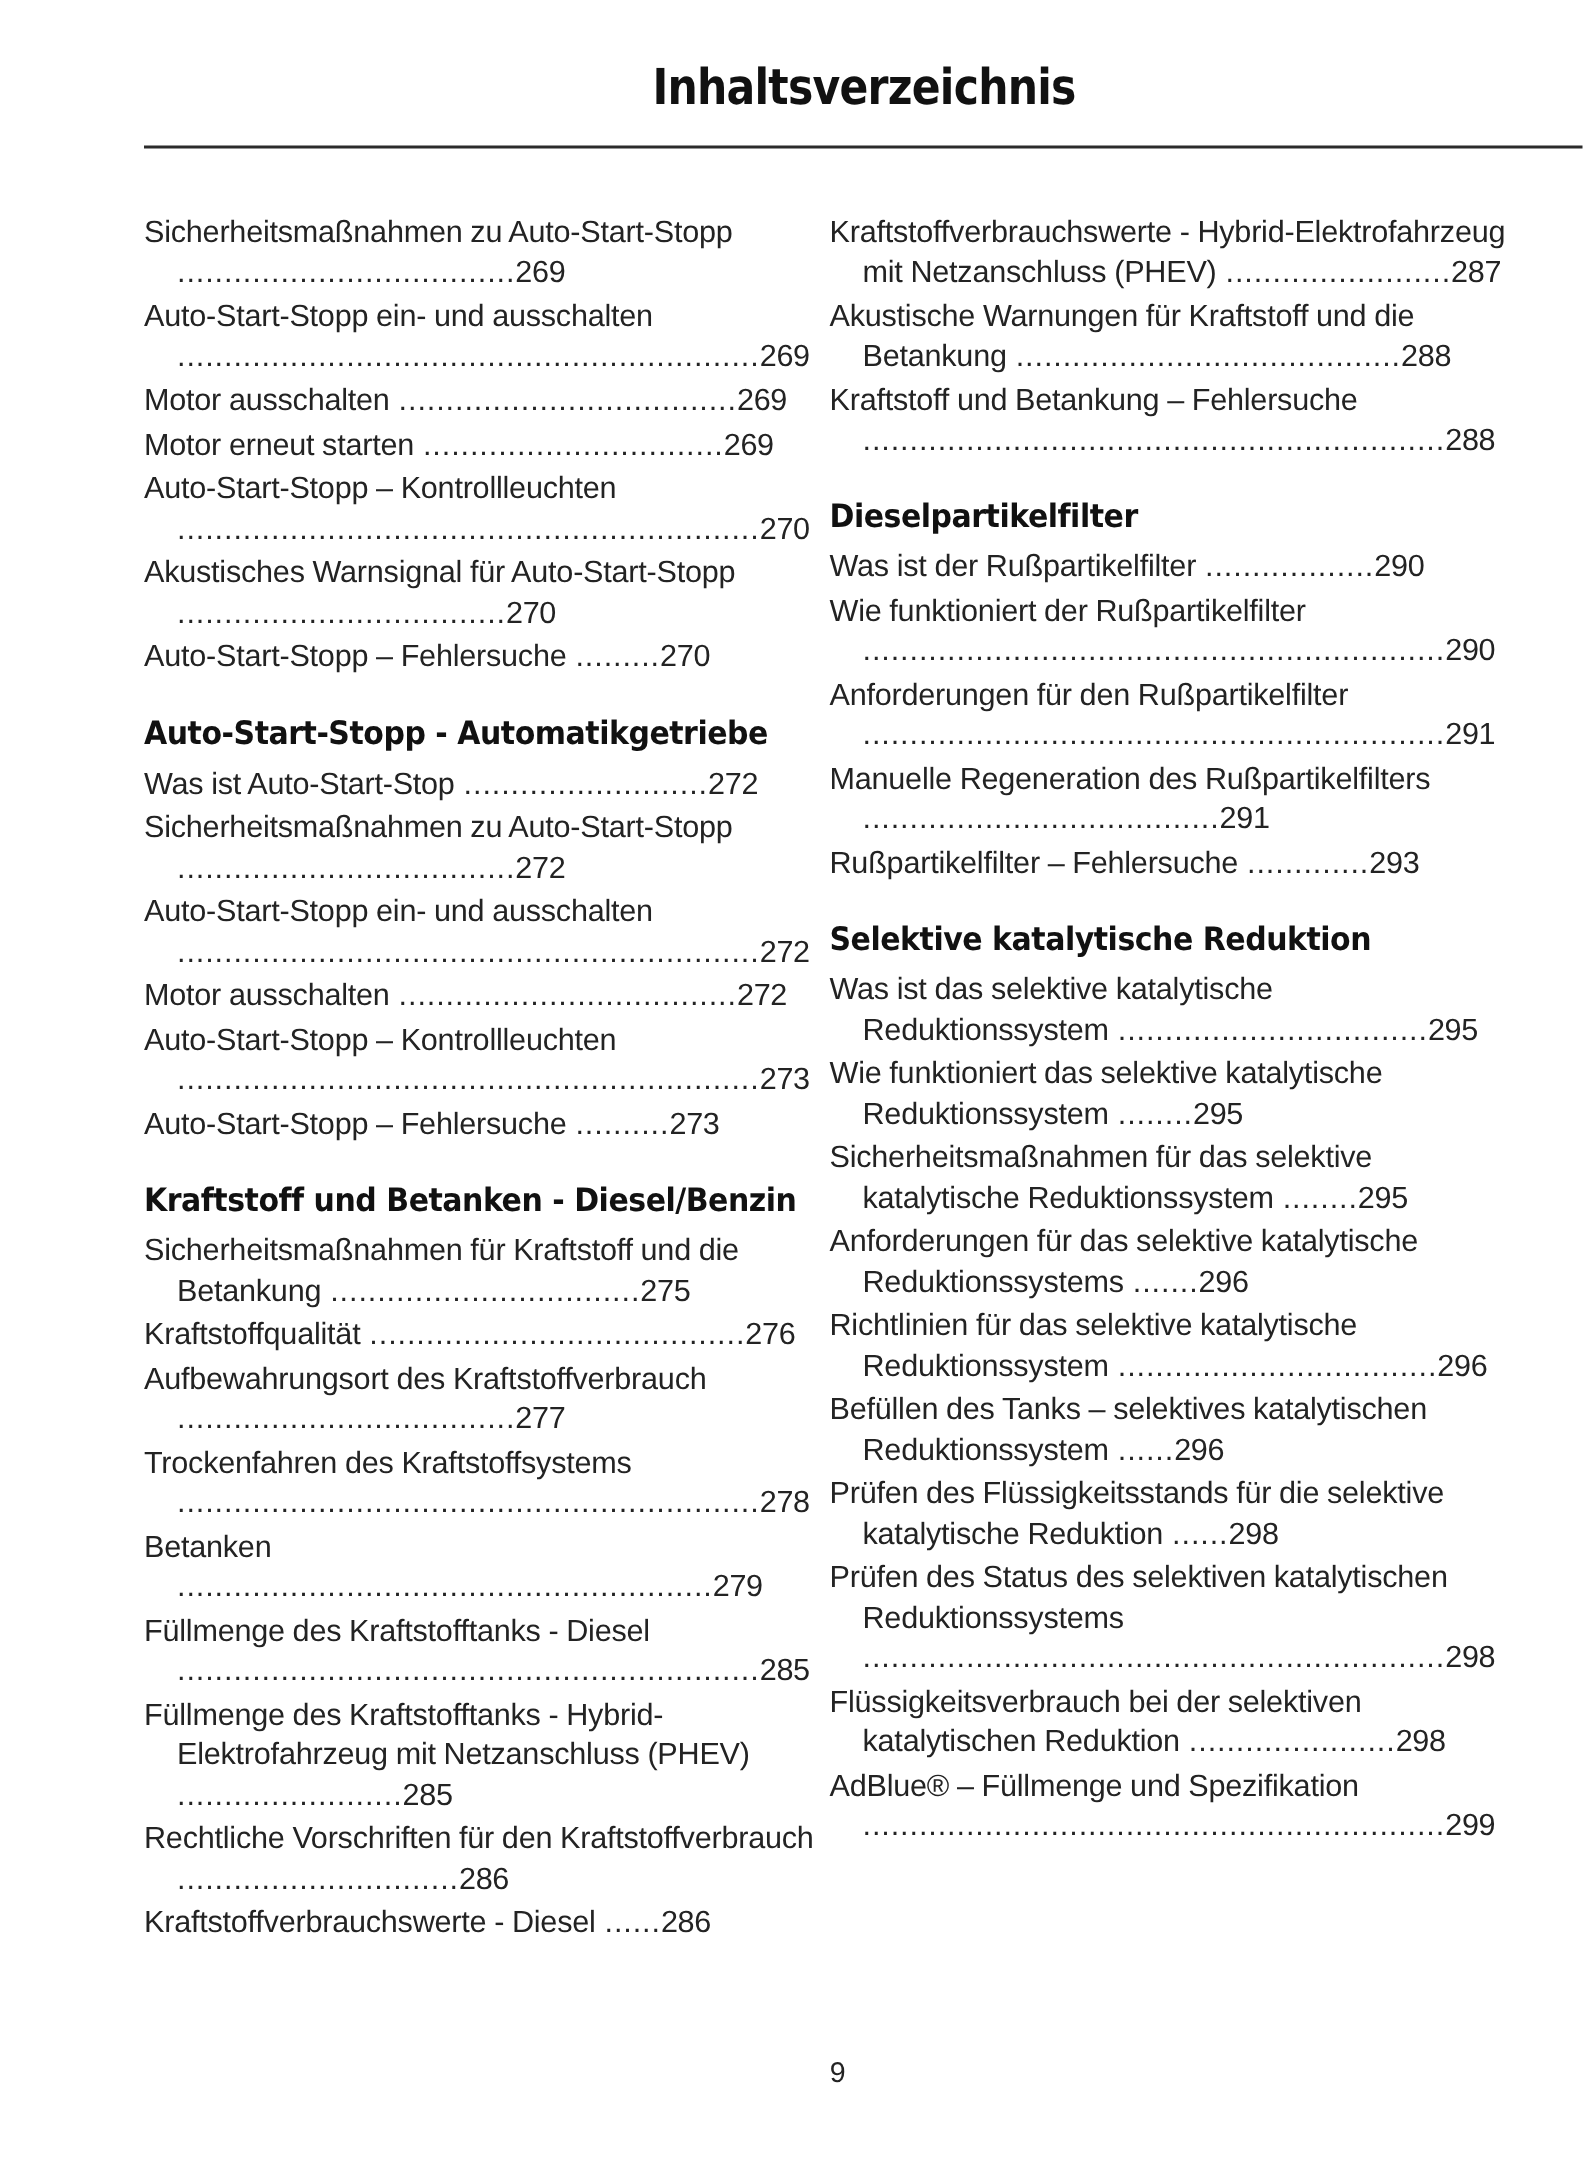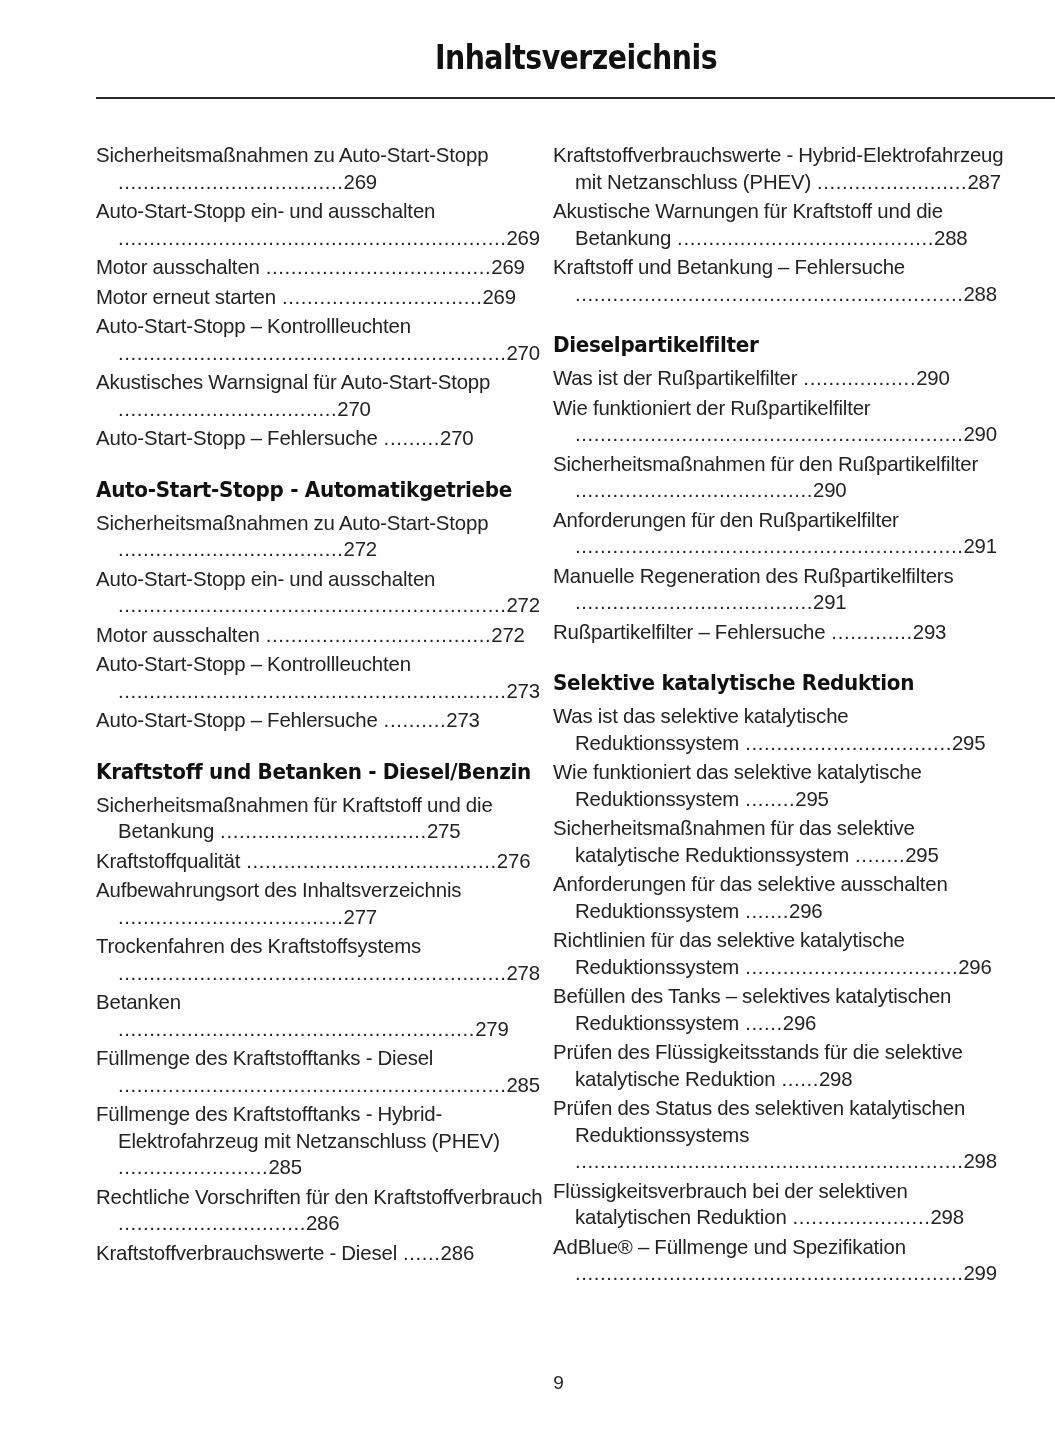--- a/index.html
+++ b/index.html
@@ -130,52 +130,52 @@
   <div class="columns">
     <div class="column" id="col-left">
         <div class="toc-entry"><span>Sicherheitsmaßnahmen zu Auto-Start-Stopp</span><span class="leader"> ....................................</span><span class="pagenum">269</span></div>
         <div class="toc-entry"><span>Auto-Start-Stopp ein- und ausschalten</span><span class="leader"> ..............................................................</span><span class="pagenum">269</span></div>
         <div class="toc-entry"><span>Motor ausschalten</span><span class="leader"> ....................................</span><span class="pagenum">269</span></div>
         <div class="toc-entry"><span>Motor erneut starten</span><span class="leader"> ................................</span><span class="pagenum">269</span></div>
         <div class="toc-entry"><span>Auto-Start-Stopp – Kontrollleuchten</span><span class="leader"> ..............................................................</span><span class="pagenum">270</span></div>
         <div class="toc-entry"><span>Akustisches Warnsignal für Auto-Start-Stopp</span><span class="leader"> ...................................</span><span class="pagenum">270</span></div>
         <div class="toc-entry"><span>Auto-Start-Stopp – Fehlersuche</span><span class="leader"> .........</span><span class="pagenum">270</span></div>
         <div class="toc-section-heading">Auto-Start-Stopp - Automatikgetriebe</div>
+        <div class="toc-entry"><span>Was ist Auto-Start-Stop</span><span class="leader"> ..........................</span><span class="pagenum">272</span></div>
         <div class="toc-entry"><span>Sicherheitsmaßnahmen zu Auto-Start-Stopp</span><span class="leader"> ....................................</span><span class="pagenum">272</span></div>
         <div class="toc-entry"><span>Auto-Start-Stopp ein- und ausschalten</span><span class="leader"> ..............................................................</span><span class="pagenum">272</span></div>
         <div class="toc-entry"><span>Motor ausschalten</span><span class="leader"> ....................................</span><span class="pagenum">272</span></div>
         <div class="toc-entry"><span>Auto-Start-Stopp – Kontrollleuchten</span><span class="leader"> ..............................................................</span><span class="pagenum">273</span></div>
         <div class="toc-entry"><span>Auto-Start-Stopp – Fehlersuche</span><span class="leader"> ..........</span><span class="pagenum">273</span></div>
         <div class="toc-section-heading">Kraftstoff und Betanken - Diesel/Benzin</div>
         <div class="toc-entry"><span>Sicherheitsmaßnahmen für Kraftstoff und die Betankung</span><span class="leader"> .................................</span><span class="pagenum">275</span></div>
         <div class="toc-entry"><span>Kraftstoffqualität</span><span class="leader"> ........................................</span><span class="pagenum">276</span></div>
-        <div class="toc-entry"><span>Aufbewahrungsort des Inhaltsverzeichnis</span><span class="leader"> ....................................</span><span class="pagenum">277</span></div>
+        <div class="toc-entry"><span>Aufbewahrungsort des Kraftstoffverbrauch</span><span class="leader"> ....................................</span><span class="pagenum">277</span></div>
         <div class="toc-entry"><span>Trockenfahren des Kraftstoffsystems</span><span class="leader"> ..............................................................</span><span class="pagenum">278</span></div>
         <div class="toc-entry"><span>Betanken</span><span class="leader"> .........................................................</span><span class="pagenum">279</span></div>
         <div class="toc-entry"><span>Füllmenge des Kraftstofftanks - Diesel</span><span class="leader"> ..............................................................</span><span class="pagenum">285</span></div>
         <div class="toc-entry"><span>Füllmenge des Kraftstofftanks - Hybrid-Elektrofahrzeug mit Netzanschluss (PHEV)</span><span class="leader"> ........................</span><span class="pagenum">285</span></div>
         <div class="toc-entry"><span>Rechtliche Vorschriften für den Kraftstoffverbrauch</span><span class="leader">  ..............................</span><span class="pagenum">286</span></div>
         <div class="toc-entry"><span>Kraftstoffverbrauchswerte - Diesel</span><span class="leader"> ......</span><span class="pagenum">286</span></div>
       </div>
     <div class="column" id="col-right">
         <div class="toc-entry"><span>Kraftstoffverbrauchswerte - Hybrid-Elektrofahrzeug mit Netzanschluss (PHEV)</span><span class="leader"> ........................</span><span class="pagenum">287</span></div>
         <div class="toc-entry"><span>Akustische Warnungen für Kraftstoff und die Betankung</span><span class="leader"> .........................................</span><span class="pagenum">288</span></div>
         <div class="toc-entry"><span>Kraftstoff und Betankung – Fehlersuche</span><span class="leader"> ..............................................................</span><span class="pagenum">288</span></div>
         <div class="toc-section-heading">Dieselpartikelfilter</div>
         <div class="toc-entry"><span>Was ist der Rußpartikelfilter</span><span class="leader"> ..................</span><span class="pagenum">290</span></div>
         <div class="toc-entry"><span>Wie funktioniert der Rußpartikelfilter</span><span class="leader"> ..............................................................</span><span class="pagenum">290</span></div>
-        <div class="toc-entry"><span>Sicherheitsmaßnahmen für den Rußpartikelfilter</span><span class="leader"> ......................................</span><span class="pagenum">290</span></div>
         <div class="toc-entry"><span>Anforderungen für den Rußpartikelfilter</span><span class="leader"> ..............................................................</span><span class="pagenum">291</span></div>
         <div class="toc-entry"><span>Manuelle Regeneration des Rußpartikelfilters</span><span class="leader"> ......................................</span><span class="pagenum">291</span></div>
         <div class="toc-entry"><span>Rußpartikelfilter – Fehlersuche</span><span class="leader"> .............</span><span class="pagenum">293</span></div>
         <div class="toc-section-heading">Selektive katalytische Reduktion</div>
         <div class="toc-entry"><span>Was ist das selektive katalytische Reduktionssystem</span><span class="leader">  .................................</span><span class="pagenum">295</span></div>
         <div class="toc-entry"><span>Wie funktioniert das selektive katalytische Reduktionssystem</span><span class="leader"> ........</span><span class="pagenum">295</span></div>
         <div class="toc-entry"><span>Sicherheitsmaßnahmen für das selektive katalytische Reduktionssystem</span><span class="leader"> ........</span><span class="pagenum">295</span></div>
-        <div class="toc-entry"><span>Anforderungen für das selektive ausschalten Reduktionssystem</span><span class="leader"> .......</span><span class="pagenum">296</span></div>
+        <div class="toc-entry"><span>Anforderungen für das selektive katalytische Reduktionssystems</span><span class="leader"> .......</span><span class="pagenum">296</span></div>
         <div class="toc-entry"><span>Richtlinien für das selektive katalytische Reduktionssystem</span><span class="leader">  ..................................</span><span class="pagenum">296</span></div>
         <div class="toc-entry"><span>Befüllen des Tanks – selektives katalytischen Reduktionssystem</span><span class="leader"> ......</span><span class="pagenum">296</span></div>
         <div class="toc-entry"><span>Prüfen des Flüssigkeitsstands für die selektive katalytische Reduktion</span><span class="leader"> ......</span><span class="pagenum">298</span></div>
         <div class="toc-entry"><span>Prüfen des Status des selektiven katalytischen Reduktionssystems</span><span class="leader"> ..............................................................</span><span class="pagenum">298</span></div>
         <div class="toc-entry"><span>Flüssigkeitsverbrauch bei der selektiven katalytischen Reduktion</span><span class="leader"> ......................</span><span class="pagenum">298</span></div>
         <div class="toc-entry"><span>AdBlue® – Füllmenge und Spezifikation</span><span class="leader"> ..............................................................</span><span class="pagenum">299</span></div>
       </div>
   </div>
 
   <div class="page-footer">

